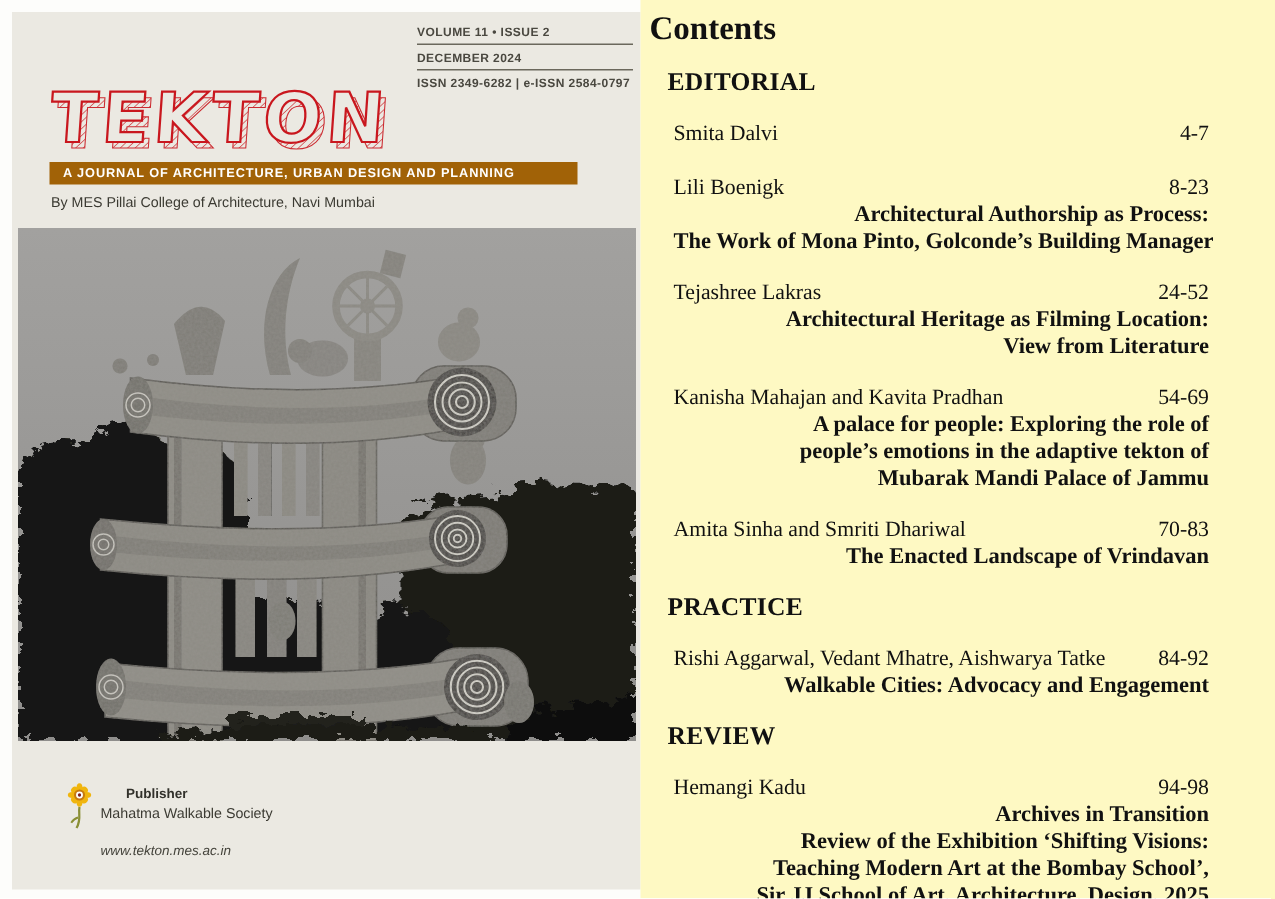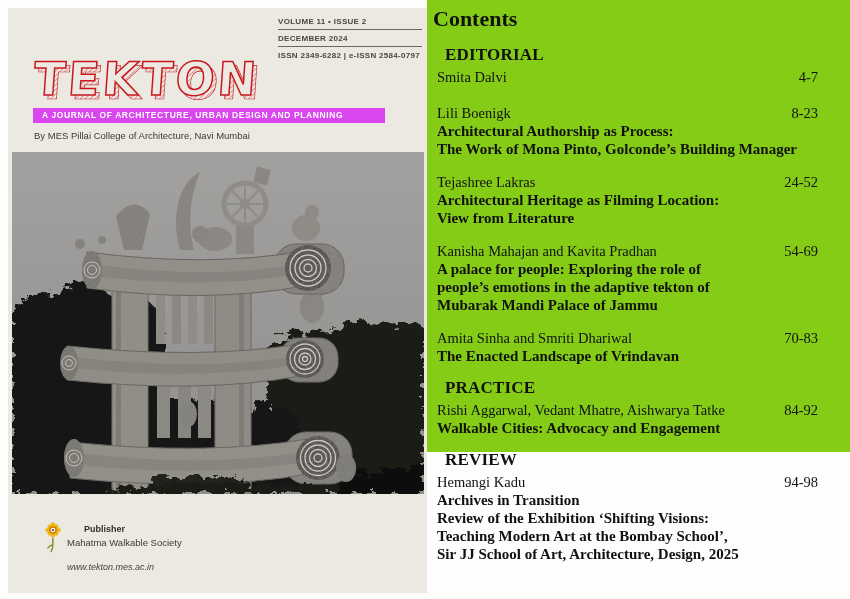--- a/index.html
+++ b/index.html
@@ -6,36 +6,36 @@
   .page{position:relative;width:850px;height:599px;background:#fdfdfb;overflow:hidden;
         font-family:"Liberation Sans",sans-serif;}
 
   
   .cover{position:absolute;left:8px;top:8px;width:419px;height:585px;background:#ebe9e2;}
   .issue-block{position:absolute;left:270px;top:8px;width:144px;color:#4a4840;}
   .issue-line{font-size:8px;font-weight:bold;letter-spacing:.3px;line-height:11px;white-space:nowrap;}
   .rule{border-top:1px solid #6b685c;margin:2px 0 3px 0;}
   .logo-svg{position:absolute;left:22px;top:40px;width:232px;height:60px;}
   .banner{position:absolute;left:25px;top:100px;width:352px;height:15px;line-height:15px;
-          background:#d946ef;color:#ffffff;font-size:8.5px;font-weight:bold;
+          background:#a16207;color:#ffffff;font-size:8.5px;font-weight:bold;
           letter-spacing:.6px;padding-left:9px;box-sizing:border-box;white-space:nowrap;}
   .byline{position:absolute;left:26px;top:122px;font-size:9.5px;color:#3c3b33;}
   .photo-svg{position:absolute;left:4px;top:144px;width:412px;height:342px;display:block;}
   .pub-flower{position:absolute;left:36px;top:514px;width:18px;height:32px;}
   .pub-label{position:absolute;left:59px;top:516px;font-size:9px;font-weight:bold;color:#32312b;margin-left:17px;}
   .pub-name{position:absolute;left:59px;top:529px;font-size:9.5px;color:#3c3b33;}
   .website{position:absolute;left:59px;top:554px;font-size:9px;color:#44433b;font-style:italic;}
 
   
-  .toc{position:absolute;left:427px;top:0;width:423px;height:452px;background:#84cc16;
+  .toc{position:absolute;left:427px;top:0;width:423px;height:599px;background:#fef9c3;
        box-sizing:border-box;padding:2px 28px 0 6px;color:#111;
        font-family:"Liberation Serif","DejaVu Serif",serif;}
   .toc h1{font-size:22px;line-height:26px;margin:4px 0 0 0;font-weight:bold;}
   .toc h2{font-size:17px;line-height:18px;margin:14px 0 2px 12px;font-weight:bold;letter-spacing:.2px;}
-  .entry{margin:4px;}
+  .entry{margin:16px;text-align:right;}
   .entry + .entry{margin-top:15px;}
   .toc-section[data-name="toc-section-papers-essays"] .entry:first-of-type{margin-top:18px;}
   .entry-row{display:flex;justify-content:space-between;font-size:14.5px;line-height:18px;}
   .entry-row .authors{white-space:nowrap;}
   .entry-row .pages{white-space:nowrap;padding-left:8px;}
   .entry-title{font-size:15px;font-weight:bold;line-height:18px;white-space:nowrap;}
 </style>
 </head>
 <body>
 

